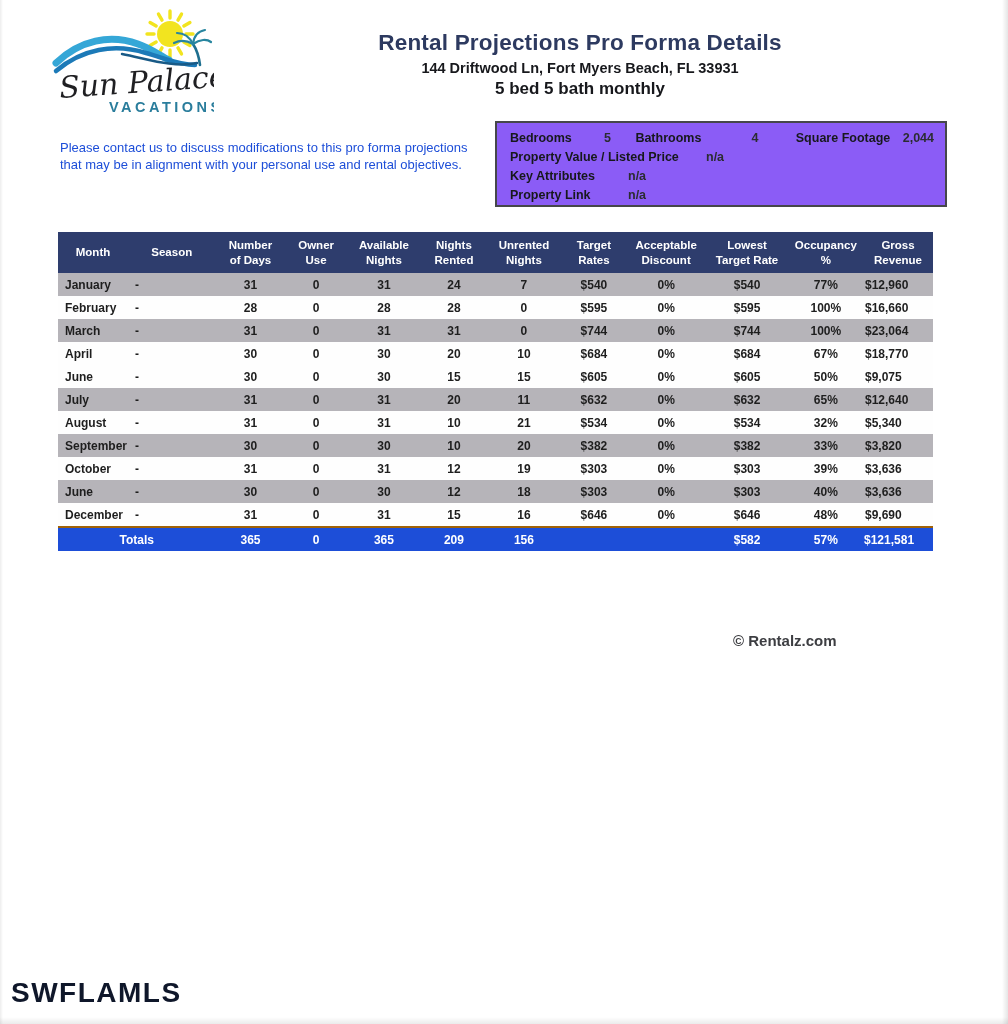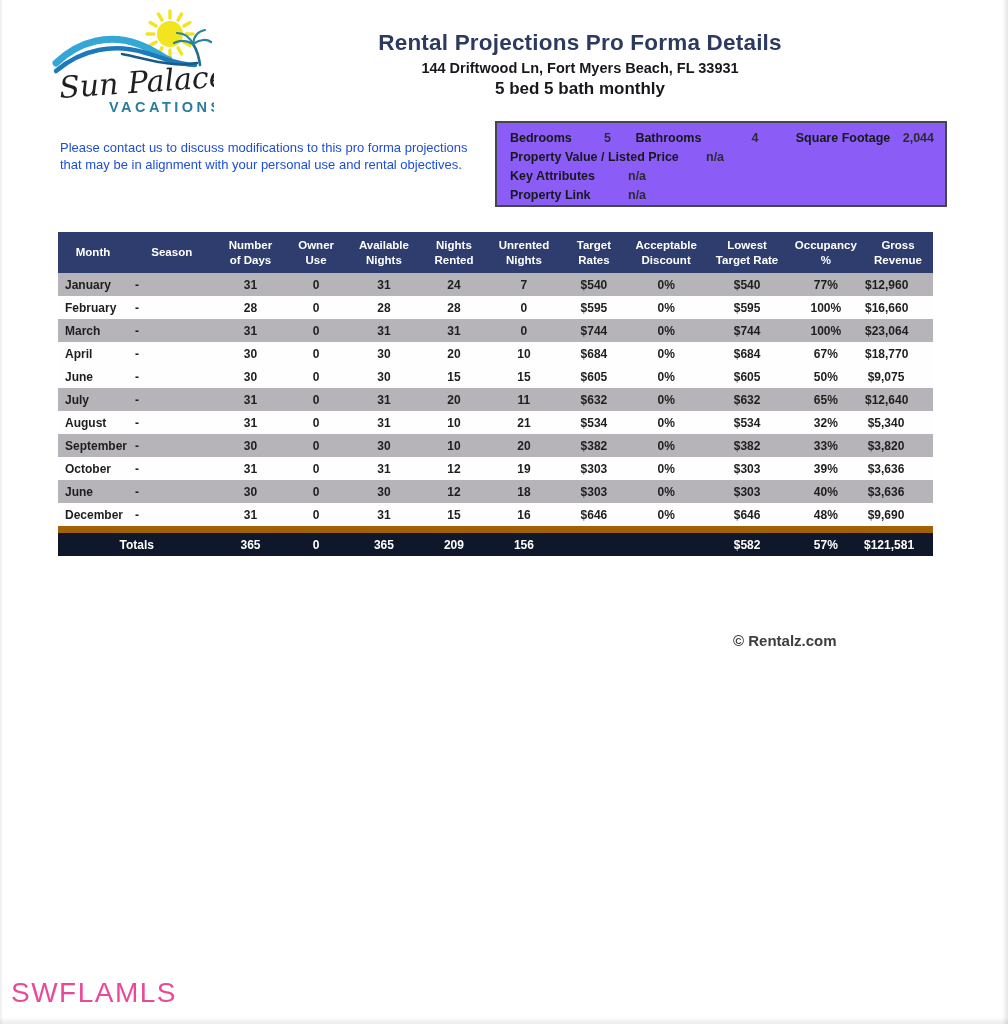--- a/index.html
+++ b/index.html
@@ -57,31 +57,31 @@
   thead th{
     background:#2e3d6d;color:#ffffff;font-size:11.5px;font-weight:bold;
     white-space:pre-line;line-height:1.25;vertical-align:middle;
     height:37px;padding:2px 1px;}
   tbody td{
     height:23px;font-size:12px;font-weight:bold;color:#1e1e1e;
     padding:0 2px;vertical-align:middle;}
   tr.row-gray td{background:#b6b4b9;}
   tr.row-white td{background:#fefefe;}
   tfoot td{
-    background:#0f172a;color:#ffffff;height:21px;font-size:12px;
-    font-weight:bold;vertical-align:middle;border-top:7px solid #a16207;}
+    background:#1d4ed8;color:#ffffff;height:21px;font-size:12px;
+    font-weight:bold;vertical-align:middle;border-top:2px solid #a16207;}
   .a-left{text-align:left;padding-left:7px;}
   .a-center{text-align:center;}
-  .a-right{text-align:center;padding-right:26px;margin-top:14px;}
+  .a-right{text-align:left;padding-right:26px;margin-top:14px;}
 
   
   .copyright{position:absolute;left:733px;top:632px;font-size:15px;
     font-weight:bold;color:#3d3e42;}
   .watermark{position:absolute;left:11px;top:977px;font-size:28px;
-    color:#ec4899;letter-spacing:1.5px;font-weight:400;}
+    color:#0f172a;letter-spacing:1.5px;font-weight:700;}
 </style>
 </head>
 <body>
 
 <div class="page">
 
   <div class="logo">
     <svg width="162" height="114" viewBox="0 0 162 114">
 
       <g stroke="#f2e41f" stroke-width="3.4" stroke-linecap="round">

